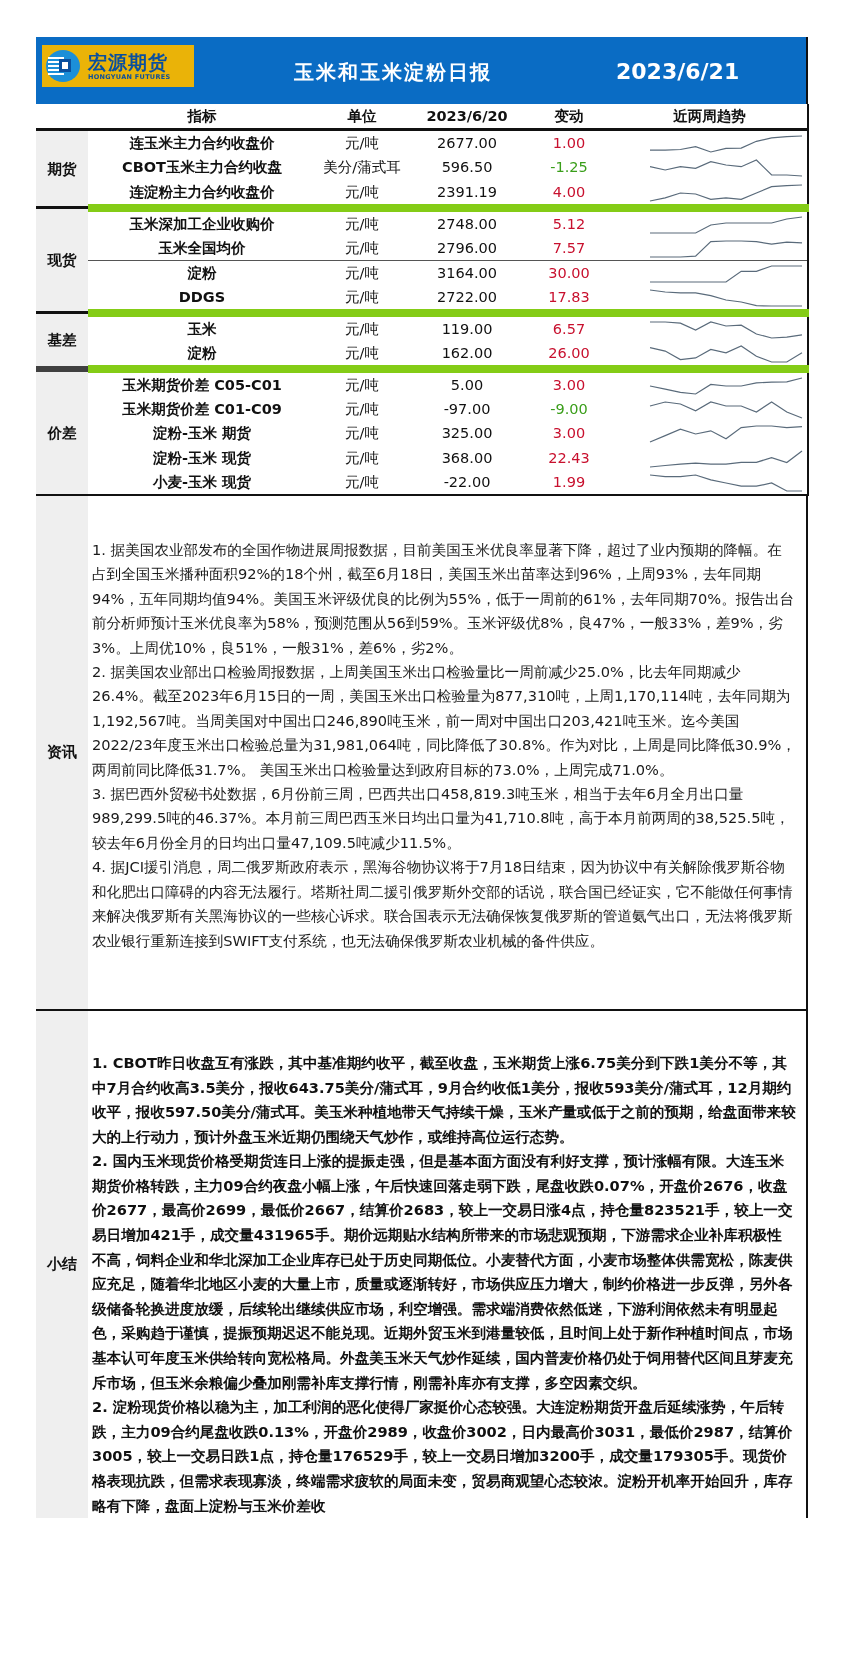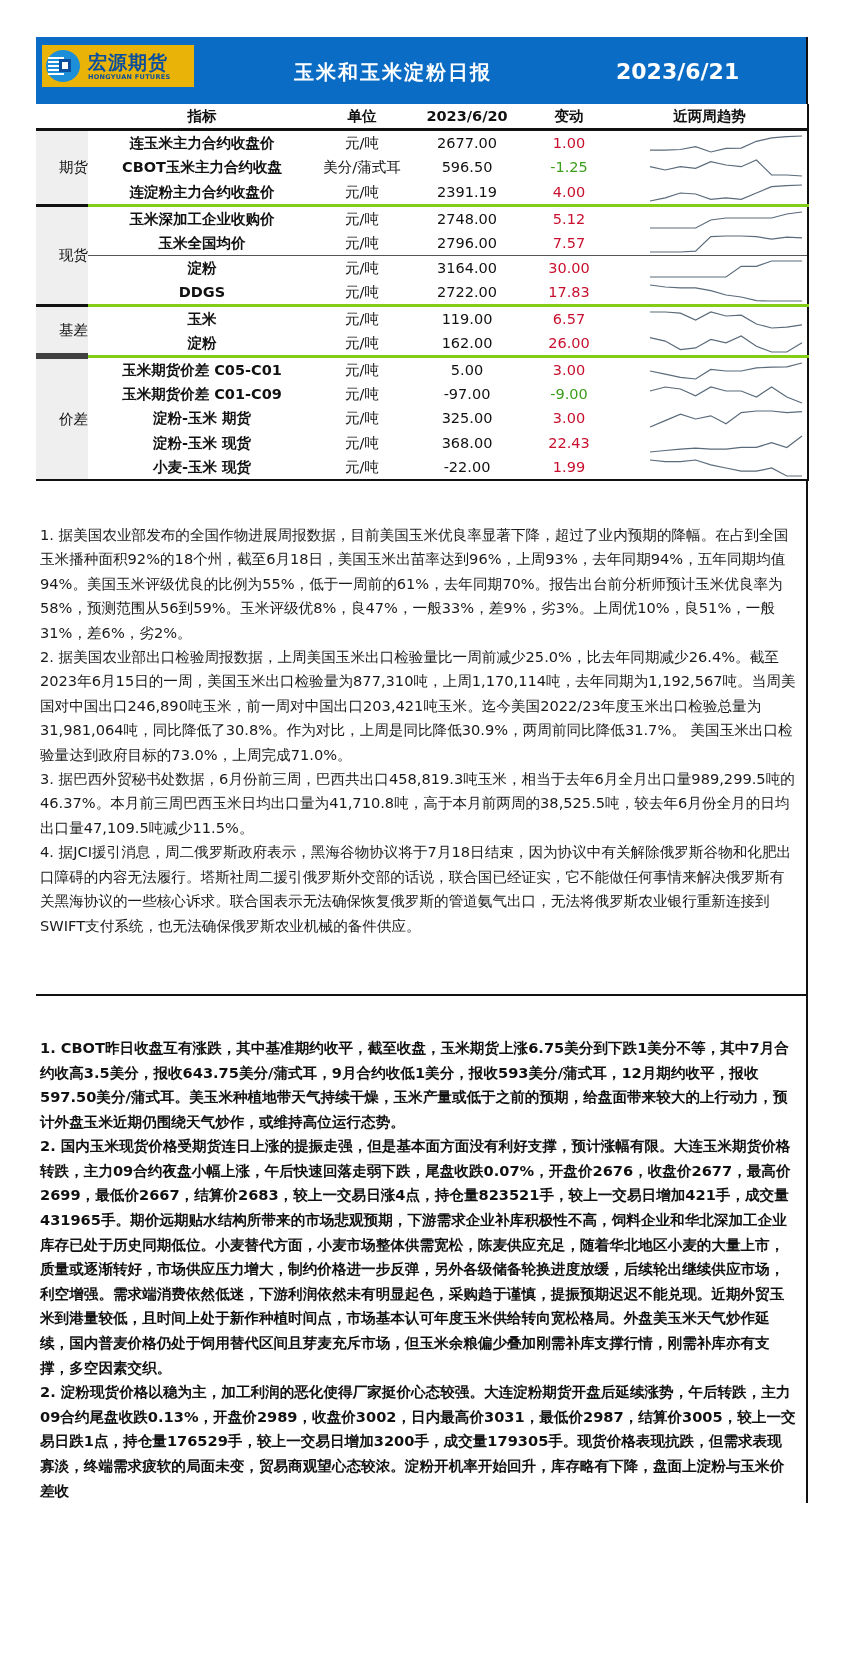--- a/index.html
+++ b/index.html
@@ -19,30 +19,30 @@
   .logo-text { margin-left: 6px; display: flex; flex-direction: column; }
   .logo-cn { font-weight: bold; font-size: 19px; color: #0a4f9e; letter-spacing: 1px; line-height: 22px; }
   .logo-en { font-size: 6.5px; font-weight: bold; color: #0a4f9e; letter-spacing: 0.3px; line-height: 8px; }
   .banner-title { position: absolute; left: 258px; top: 22px; font-size: 20px; font-weight: bold; color: #fff; letter-spacing: 2px; }
   .banner-date { position: absolute; left: 580px; top: 22px; font-size: 22px; font-weight: bold; color: #fff; }
 
   
   table.grid { border-collapse: collapse; width: 772px; table-layout: fixed; }
   table.grid td { font-size: 14.5px; height: 24.5px; line-height: 24px; padding: 0; white-space: nowrap; overflow: hidden; }
   .hdr td { font-weight: bold; text-align: center; border-bottom: 3px solid #111; height: 26px; }
-  .cat { background: #efefef; font-weight: normal; text-align: right; font-size: 15px; }
+  .cat { background: #efefef; font-weight: bold; text-align: center; font-size: 15px; }
   .ind { font-weight: bold; text-align: center; }
   .unit { text-align: center; }
   .val { text-align: center; }
   .chg { text-align: center; }
   .up { color: #c8102e; }
   .down { color: #3a9e1a; }
   .trend { border-right: 2px solid #111; padding: 0 4px !important; }
   .trend svg { display: block; }
-  tr.grp-end td { border-bottom: 3px solid #84cc16; }
+  tr.grp-end td { border-bottom: 8px solid #84cc16; }
   .hdr td.trend-h { border-right: 2px solid #111; }
 
   
   .section { display: flex; border-bottom: 2px solid #111; border-right: 2px solid #111; }
   .section .label { width: 52px; background: #efefef; font-weight: bold; font-size: 15px; display: flex; align-items: center; justify-content: center; }
   .section .content { flex: 1; padding: 0 10px 0 4px; }
   .news .content { padding-top: 42px; padding-bottom: 56px; font-size: 14.6px; line-height: 24.4px; color: #1a1a1a; }
   .summary { border-bottom: none; }
   .summary .content { padding-top: 40px; font-size: 14.6px; line-height: 24.6px; font-weight: bold; color: #111; }
   .para { display: block; }
@@ -245,29 +245,31 @@
         <td class="trend" style="border-bottom:2px solid #111">
             <svg width="188" height="22" viewBox="0 0 188 22">
               <polyline points="34.0,4.0 49.2,5.6 64.4,5.6 79.6,4.0 94.8,8.8 110.0,12.0 125.2,15.2 140.4,15.2 155.6,12.0 170.8,20.0 186.0,20.0" fill="none" stroke="#5a6b7b" stroke-width="1.2"></polyline>
             </svg>
           </td>
       </tr>
     </tbody>
   </table>
 
   <div class="section news">
+    <div class="label">资讯</div>
     <div class="content">
       <span class="para">1. 据美国农业部发布的全国作物进展周报数据，目前美国玉米优良率显著下降，超过了业内预期的降幅。在占到全国玉米播种面积92%的18个州，截至6月18日，美国玉米出苗率达到96%，上周93%，去年同期94%，五年同期均值94%。美国玉米评级优良的比例为55%，低于一周前的61%，去年同期70%。报告出台前分析师预计玉米优良率为58%，预测范围从56到59%。玉米评级优8%，良47%，一般33%，差9%，劣3%。上周优10%，良51%，一般31%，差6%，劣2%。</span>
       <span class="para">2. 据美国农业部出口检验周报数据，上周美国玉米出口检验量比一周前减少25.0%，比去年同期减少26.4%。截至2023年6月15日的一周，美国玉米出口检验量为877,310吨，上周1,170,114吨，去年同期为1,192,567吨。当周美国对中国出口246,890吨玉米，前一周对中国出口203,421吨玉米。迄今美国2022/23年度玉米出口检验总量为31,981,064吨，同比降低了30.8%。作为对比，上周是同比降低30.9%，两周前同比降低31.7%。 美国玉米出口检验量达到政府目标的73.0%，上周完成71.0%。</span>
       <span class="para">3. 据巴西外贸秘书处数据，6月份前三周，巴西共出口458,819.3吨玉米，相当于去年6月全月出口量989,299.5吨的46.37%。本月前三周巴西玉米日均出口量为41,710.8吨，高于本月前两周的38,525.5吨，较去年6月份全月的日均出口量47,109.5吨减少11.5%。</span>
       <span class="para">4. 据JCI援引消息，周二俄罗斯政府表示，黑海谷物协议将于7月18日结束，因为协议中有关解除俄罗斯谷物和化肥出口障碍的内容无法履行。塔斯社周二援引俄罗斯外交部的话说，联合国已经证实，它不能做任何事情来解决俄罗斯有关黑海协议的一些核心诉求。联合国表示无法确保恢复俄罗斯的管道氨气出口，无法将俄罗斯农业银行重新连接到SWIFT支付系统，也无法确保俄罗斯农业机械的备件供应。</span>
     </div>
   </div>
 
   <div class="section summary">
+    <div class="label">小结</div>
     <div class="content">
       <span class="para">1. CBOT昨日收盘互有涨跌，其中基准期约收平，截至收盘，玉米期货上涨6.75美分到下跌1美分不等，其中7月合约收高3.5美分，报收643.75美分/蒲式耳，9月合约收低1美分，报收593美分/蒲式耳，12月期约收平，报收597.50美分/蒲式耳。美玉米种植地带天气持续干燥，玉米产量或低于之前的预期，给盘面带来较大的上行动力，预计外盘玉米近期仍围绕天气炒作，或维持高位运行态势。</span>
       <span class="para">2. 国内玉米现货价格受期货连日上涨的提振走强，但是基本面方面没有利好支撑，预计涨幅有限。大连玉米期货价格转跌，主力09合约夜盘小幅上涨，午后快速回落走弱下跌，尾盘收跌0.07%，开盘价2676，收盘价2677，最高价2699，最低价2667，结算价2683，较上一交易日涨4点，持仓量823521手，较上一交易日增加421手，成交量431965手。期价远期贴水结构所带来的市场悲观预期，下游需求企业补库积极性不高，饲料企业和华北深加工企业库存已处于历史同期低位。小麦替代方面，小麦市场整体供需宽松，陈麦供应充足，随着华北地区小麦的大量上市，质量或逐渐转好，市场供应压力增大，制约价格进一步反弹，另外各级储备轮换进度放缓，后续轮出继续供应市场，利空增强。需求端消费依然低迷，下游利润依然未有明显起色，采购趋于谨慎，提振预期迟迟不能兑现。近期外贸玉米到港量较低，且时间上处于新作种植时间点，市场基本认可年度玉米供给转向宽松格局。外盘美玉米天气炒作延续，国内普麦价格仍处于饲用替代区间且芽麦充斥市场，但玉米余粮偏少叠加刚需补库支撑行情，刚需补库亦有支撑，多空因素交织。</span>
       <span class="para">2. 淀粉现货价格以稳为主，加工利润的恶化使得厂家挺价心态较强。大连淀粉期货开盘后延续涨势，午后转跌，主力09合约尾盘收跌0.13%，开盘价2989，收盘价3002，日内最高价3031，最低价2987，结算价3005，较上一交易日跌1点，持仓量176529手，较上一交易日增加3200手，成交量179305手。现货价格表现抗跌，但需求表现寡淡，终端需求疲软的局面未变，贸易商观望心态较浓。淀粉开机率开始回升，库存略有下降，盘面上淀粉与玉米价差收</span>
     </div>
   </div>
 
 </div>
 
 </body></html>

